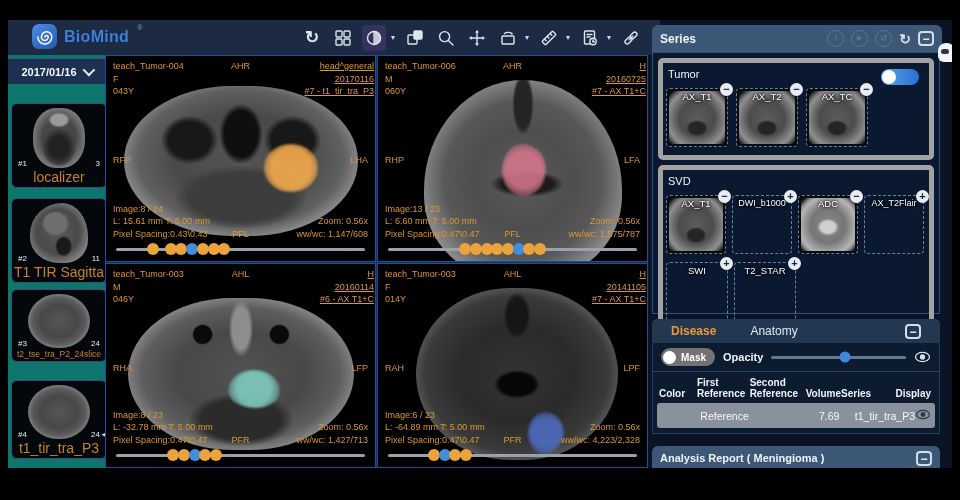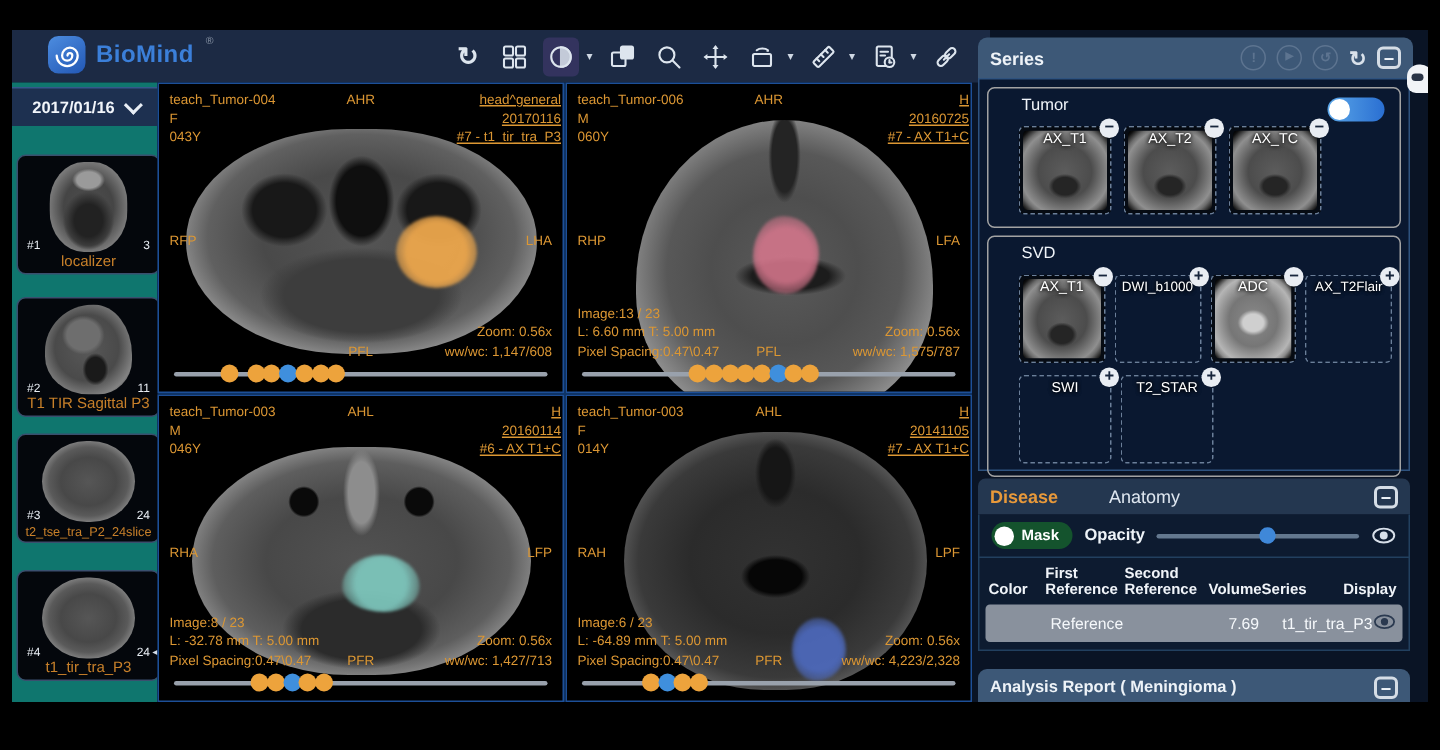--- a/index.html
+++ b/index.html
@@ -23,21 +23,21 @@
 
   
   #sidebar{position:absolute;left:0;top:35px;width:97px;height:413px;background:#0f766e;}
   #datebar{position:absolute;left:0;top:3px;width:97px;height:25px;background:#1d3050;border-top:1px solid #35598c;
     display:flex;align-items:center;justify-content:center;gap:6px;color:#f1f5fa;font-size:11px;font-weight:700;}
   .chev-down{width:7px;height:7px;border-right:2px solid #e8eef5;border-bottom:2px solid #e8eef5;
     transform:rotate(45deg) translateY(-2px);}
   .tcard{position:absolute;left:3px;width:90px;background:#04070c;border:1px solid #3a4f6e;border-radius:6px;
     padding:2px 2px 1px 2px;cursor:pointer;}
   .tnums{display:flex;justify-content:space-between;color:#e8edf3;font-size:8px;padding:0 4px;margin-top:-9px;position:relative;z-index:2;}
-  .tlabel{color:#c8802a;font-size:10px;text-align:center;white-space:nowrap;overflow:hidden;padding:1px 0 1px 0;}
+  .tlabel{color:#c8802a;font-size:14px;text-align:center;white-space:nowrap;overflow:hidden;padding:1px 0 1px 0;}
   .mini{margin:2px auto 0;background:
     radial-gradient(ellipse at 50% 50%,#565656 0%,#484848 42%,#5a5a5a 60%,#8c8c8c 76%,#6b6b6b 83%,#131313 93%,#000 98%);}
   .m1{width:52px;height:60px;border-radius:44%/46%;background:
     radial-gradient(ellipse 30% 18% at 50% 20%,#9a9a9a 0 50%,transparent 70%),
     radial-gradient(ellipse 40% 40% at 50% 65%,#222 0 45%,#3c3c3c 70%,transparent 82%),
     radial-gradient(ellipse at 50% 50%,#4f4f4f 0%,#454545 45%,#7e7e7e 74%,#5f5f5f 83%,#101010 94%,#000);}
   .m2{width:58px;height:60px;border-radius:58% 46% 40% 52%/54% 58% 40% 44%;background:
     radial-gradient(ellipse 34% 30% at 44% 34%,#6e6e6e 0 55%,transparent 72%),
     radial-gradient(ellipse 20% 24% at 58% 72%,#1a1a1a 0 55%,transparent 75%),
     radial-gradient(ellipse at 48% 48%,#585858 0%,#4a4a4a 50%,#828282 75%,#5c5c5c 84%,#0f0f0f 94%,#000);}
@@ -100,45 +100,45 @@
   .sec-header{height:27px;background:#3d5877;border-radius:6px 6px 0 0;display:flex;align-items:center;
     padding:0 8px;color:#eef3f8;font-size:12px;font-weight:700;}
   .hdr-icons{margin-left:auto;display:flex;align-items:center;gap:7px;}
   .circ{width:15px;height:15px;border:1px solid #5d7档;border:1px solid #5d7490;border-radius:50%;color:#5d7490;
     font-size:9px;line-height:14px;text-align:center;font-weight:700;}
   .hdr-refresh{color:#d9e1ea;font-size:14px;font-weight:700;line-height:1;}
   .minus-btn{width:16px;height:15px;border:2px solid #d5dde6;border-radius:4px;color:#eef3f8;font-size:12px;
     line-height:12px;text-align:center;font-weight:700;cursor:pointer;background:transparent;box-sizing:border-box;}
   #series-body{position:absolute;left:0;top:27px;width:288px;height:262px;background:#0a1830;
     border:1px solid #2e527e;box-sizing:border-box;}
-  .groupbox{border:1px solid #a3a3a3;border-radius:5px;margin:5px;position:relative;padding:3px 5px 8px 20px;}
+  .groupbox{border:5px solid #a3a3a3;border-radius:5px;margin:5px;position:relative;padding:3px 5px 8px 3px;}
   .group-label{color:#f0f4f9;font-size:11px;margin:2px 0 4px 2px;}
   .toggle{position:absolute;right:10px;top:6px;width:38px;height:16px;border-radius:9px;
     background:linear-gradient(90deg,#5aa6e8,#2a6fd2);cursor:pointer;}
   .toggle::after{content:"";position:absolute;left:1px;top:1px;width:14px;height:14px;border-radius:50%;background:#fff;}
   .srow{display:flex;gap:8px;margin-top:8px;}
   .sitem{position:relative;width:60px;height:57px;border:1px dashed #6b7f99;border-radius:4px;background:#060b13;cursor:pointer;}
   .sitem.empty{background:transparent;}
   .slbl{position:absolute;top:2px;left:0;width:100%;text-align:center;color:#fff;font-size:9.5px;z-index:2;
     text-shadow:0 0 3px #000,0 0 3px #000;white-space:nowrap;}
   .sthumb{position:absolute;inset:2px;border-radius:3px;background:
     radial-gradient(ellipse 28% 22% at 50% 70%,#252525 0 50%,transparent 70%),
     radial-gradient(ellipse at 50% 52%,#5c5c5c 0%,#4c4c4c 45%,#8f8f8f 75%,#6b6b6b 82%,#101010 93%,#000 98%);}
   .sthumb.bright{background:
     radial-gradient(ellipse 30% 24% at 50% 55%,#cfcfcf 0 45%,transparent 68%),
     radial-gradient(ellipse at 50% 52%,#8a8a8a 0%,#767676 45%,#b5b5b5 75%,#8a8a8a 83%,#141414 93%,#000 98%);}
   .badge{position:absolute;top:-6px;right:-6px;width:13px;height:13px;border-radius:50%;background:#e9edf3;
     color:#17253c;font-size:11px;line-height:12px;text-align:center;font-weight:700;z-index:3;cursor:pointer;}
   #disease-panel{position:absolute;left:0;top:294px;width:288px;}
-  .tabs-bar{height:24px;background:#243750;border-radius:5px 5px 0 0;display:flex;align-items:center;padding:0 8px;gap:34px;}
+  .tabs-bar{height:24px;background:#243750;border-radius:5px 5px 0 0;display:flex;align-items:center;padding:0 19px;gap:34px;}
   .tab-active{color:#e8993a;font-size:12px;font-weight:700;cursor:pointer;}
   .tab{color:#dfe7f0;font-size:12px;cursor:pointer;}
   .controls{height:29px;background:#0d1b30;border:1px solid #22405f;border-top:none;display:flex;align-items:center;
     padding:0 8px;gap:8px;box-sizing:border-box;}
-  .mask-pill{display:flex;align-items:center;gap:5px;background:#14532d;border-radius:10px;height:18px;
+  .mask-pill{display:flex;align-items:center;gap:5px;background:#737373;border-radius:10px;height:18px;
     padding:0 9px 0 2px;cursor:pointer;}
   .mask-knob{width:13px;height:13px;border-radius:50%;background:#fff;}
   .mask-txt{color:#fff;font-size:10px;font-weight:700;}
   .op-label{color:#eef3f8;font-size:11px;font-weight:700;}
   .op-slider{position:relative;flex:1;height:3px;background:#63788f;border-radius:2px;cursor:pointer;}
   .op-handle{position:absolute;top:50%;width:11px;height:11px;border-radius:50%;background:#3f88d9;
     transform:translate(-50%,-50%);}
   .eye{stroke:#d8e0ea;fill:none;stroke-width:1.3;}
   .eye-dark{stroke:#2b3a50;fill:none;stroke-width:1.3;}
   #dtable{background:#0d1b30;border:1px solid #22405f;border-top:none;padding:2px 4px 5px 4px;}
@@ -300,20 +300,25 @@
         <div>043Y</div>
       </div>
       <div class="ov tc">AHR</div>
       <div class="ov tr">
         <div>head^general</div>
         <div>20170116</div>
         <div>#7 - t1_tir_tra_P3</div>
       </div>
       <div class="ov ml">RFP</div>
       <div class="ov mr">LHA</div>
+      <div class="ov bl">
+        <div>Image:8 / 24</div>
+        <div>L: 15.61 mm T: 5.00 mm</div>
+        <div>Pixel Spacing:0.43\0.43</div>
+      </div>
       <div class="ov bc">PFL</div>
       <div class="ov br">
         <div>Zoom: 0.56x</div>
         <div>ww/wc: 1,147/608</div>
       </div>
       <div class="slider">
           <div class="track"></div>
           <div></div>
           <span class="dot do" style="left: 15%;"></span>
           <span class="dot do" style="left: 22%;"></span>

